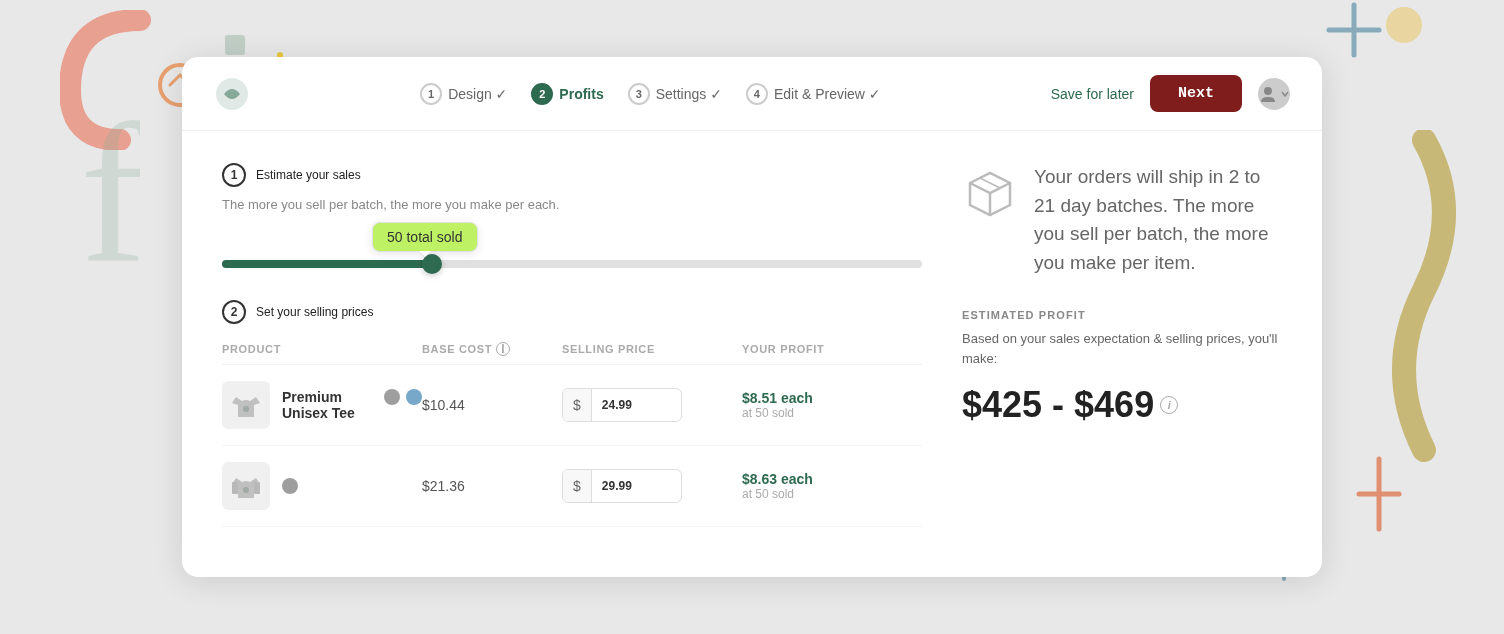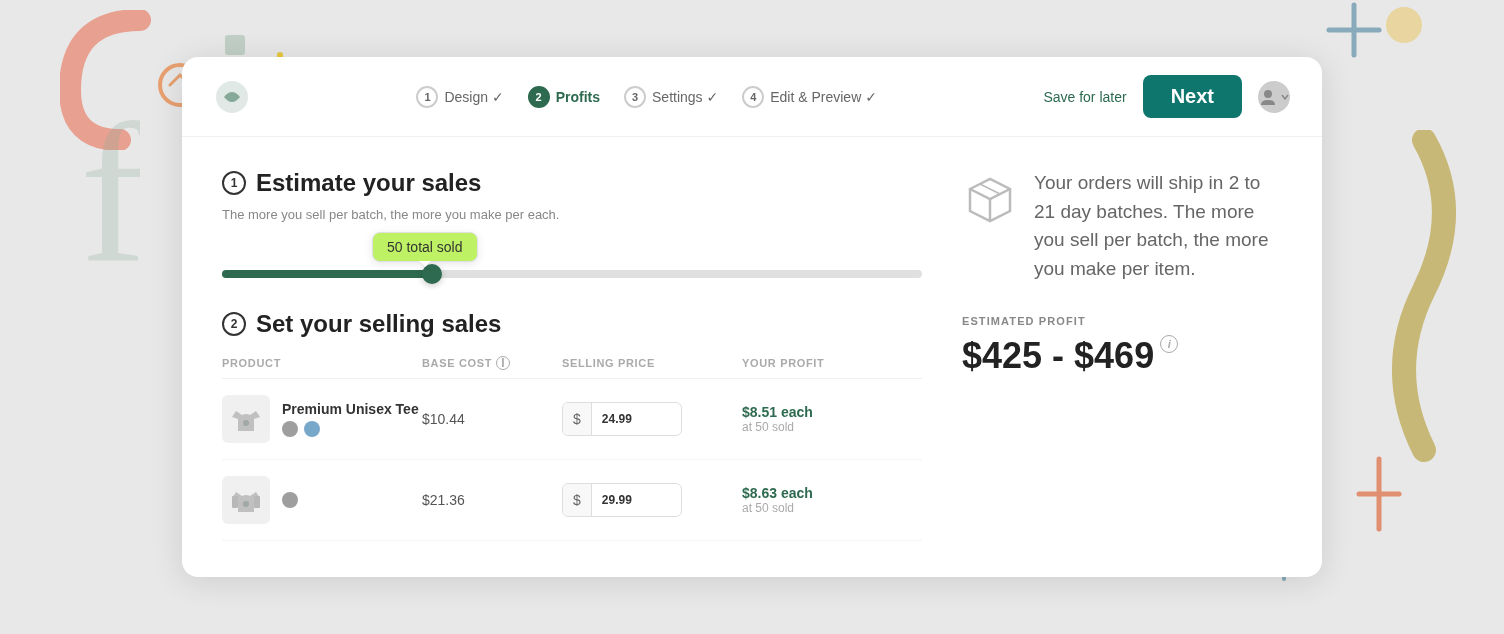--- a/index.html
+++ b/index.html
@@ -110,28 +110,29 @@
     .save-later-btn {
       background: none;
       border: none;
       color: #2d6a4f;
       font-size: 14px;
       cursor: pointer;
       font-weight: 500;
     }
 
     .next-btn {
-      background: #0f766e;
+      background: #7f1d1d;
       color: #fff;
       border: none;
       border-radius: 8px;
       padding: 10px 28px;
-      font-size: 20px;
+      font-size: 15px;
       font-weight: 600;
       cursor: pointer;
+      font-family: Liberation Mono, monospace;
     }
 
     .user-avatar {
       width: 32px;
       height: 32px;
       border-radius: 50%;
       background: #ccc;
       display: flex;
       align-items: center;
       justify-content: center;
@@ -169,22 +170,22 @@
       border: 2px solid #333;
       display: flex;
       align-items: center;
       justify-content: center;
       font-size: 12px;
       font-weight: 700;
       color: #333;
     }
 
     .section-title h2 {
-      font-size: 24px;
-      font-weight: 700;
+      font-size: 12px;
+      font-weight: 400;
       color: #222;
     }
 
     .section-subtitle {
       font-size: 13px;
       color: #888;
       margin-bottom: 24px;
     }
 
     
@@ -318,21 +319,21 @@
       background: #f0f0f0;
       border-radius: 6px;
       display: flex;
       align-items: center;
       justify-content: center;
       flex-shrink: 0;
     }
 
     .product-details {
       display: flex;
-      flex-direction: column;
+      flex-direction: row;
       gap: 4px;
     }
 
     .product-name {
       font-size: 14px;
       font-weight: 600;
       color: #333;
     }
 
     .color-swatches {
@@ -437,21 +438,21 @@
       color: #666;
       line-height: 1.5;
       margin-bottom: 16px;
     }
 
     .ep-range {
       font-size: 36px;
       font-weight: 800;
       color: #222;
       display: flex;
-      align-items: flex-start;
+      align-items: center;
       gap: 6px;
     }
 
     .ep-info-icon {
       width: 18px;
       height: 18px;
       border-radius: 50%;
       border: 1.5px solid #aaa;
       display: flex;
       align-items: center;
@@ -567,21 +568,21 @@
               <div class="slider-fill"></div>
               <div class="slider-thumb"></div>
             </div>
             <input type="range" min="0" max="200" value="50" style="position: absolute; top: 0px; left: 0px; width: 100%; height: 100%; opacity: 0; cursor: pointer;">
           </div>
         </div>
 
         <div class="section2">
           <div class="section-title">
             <div class="section-number">2</div>
-            <h2>Set your selling sales</h2>
+            <h2>Set your selling prices</h2>
           </div>
 
           <div class="products-table">
             <div class="table-header">
               <div class="table-header-cell">PRODUCT</div>
               <div class="table-header-cell">
                 <span>BASE COST</span>
                 <span style="font-size:12px;color:#aaa;border:1px solid #aaa;border-radius:50%;width:14px;height:14px;display:inline-flex;align-items:center;justify-content:center;">i</span>
               </div>
               <div class="table-header-cell">SELLING PRICE</div>
@@ -655,20 +656,21 @@
             <path d="M8 20 L28 10 L48 20 L48 42 L28 52 L8 42 Z" fill="none" stroke="#bbb" stroke-width="2.5"></path>
             <path d="M8 20 L28 30 L48 20" fill="none" stroke="#bbb" stroke-width="2.5"></path>
             <path d="M28 30 L28 52" fill="none" stroke="#bbb" stroke-width="2.5"></path>
             <path d="M18 15 L38 25" fill="none" stroke="#bbb" stroke-width="1.5"></path>
           </svg>
           <p class="ship-text">Your orders will ship in 2 to 21 day batches. The more you sell per batch, the more you make per item.</p>
         </div>
 
         <div class="estimated-profit">
           <p class="ep-label">ESTIMATED PROFIT</p>
+          <p class="ep-desc">Based on your sales expectation &amp; selling prices, you'll make:</p>
           <div class="ep-range">
             <span>$425 - $469</span>
             <div class="ep-info-icon">i</div>
           </div>
         </div>
       </div>
     </div>
   </div>
 </div>
 

